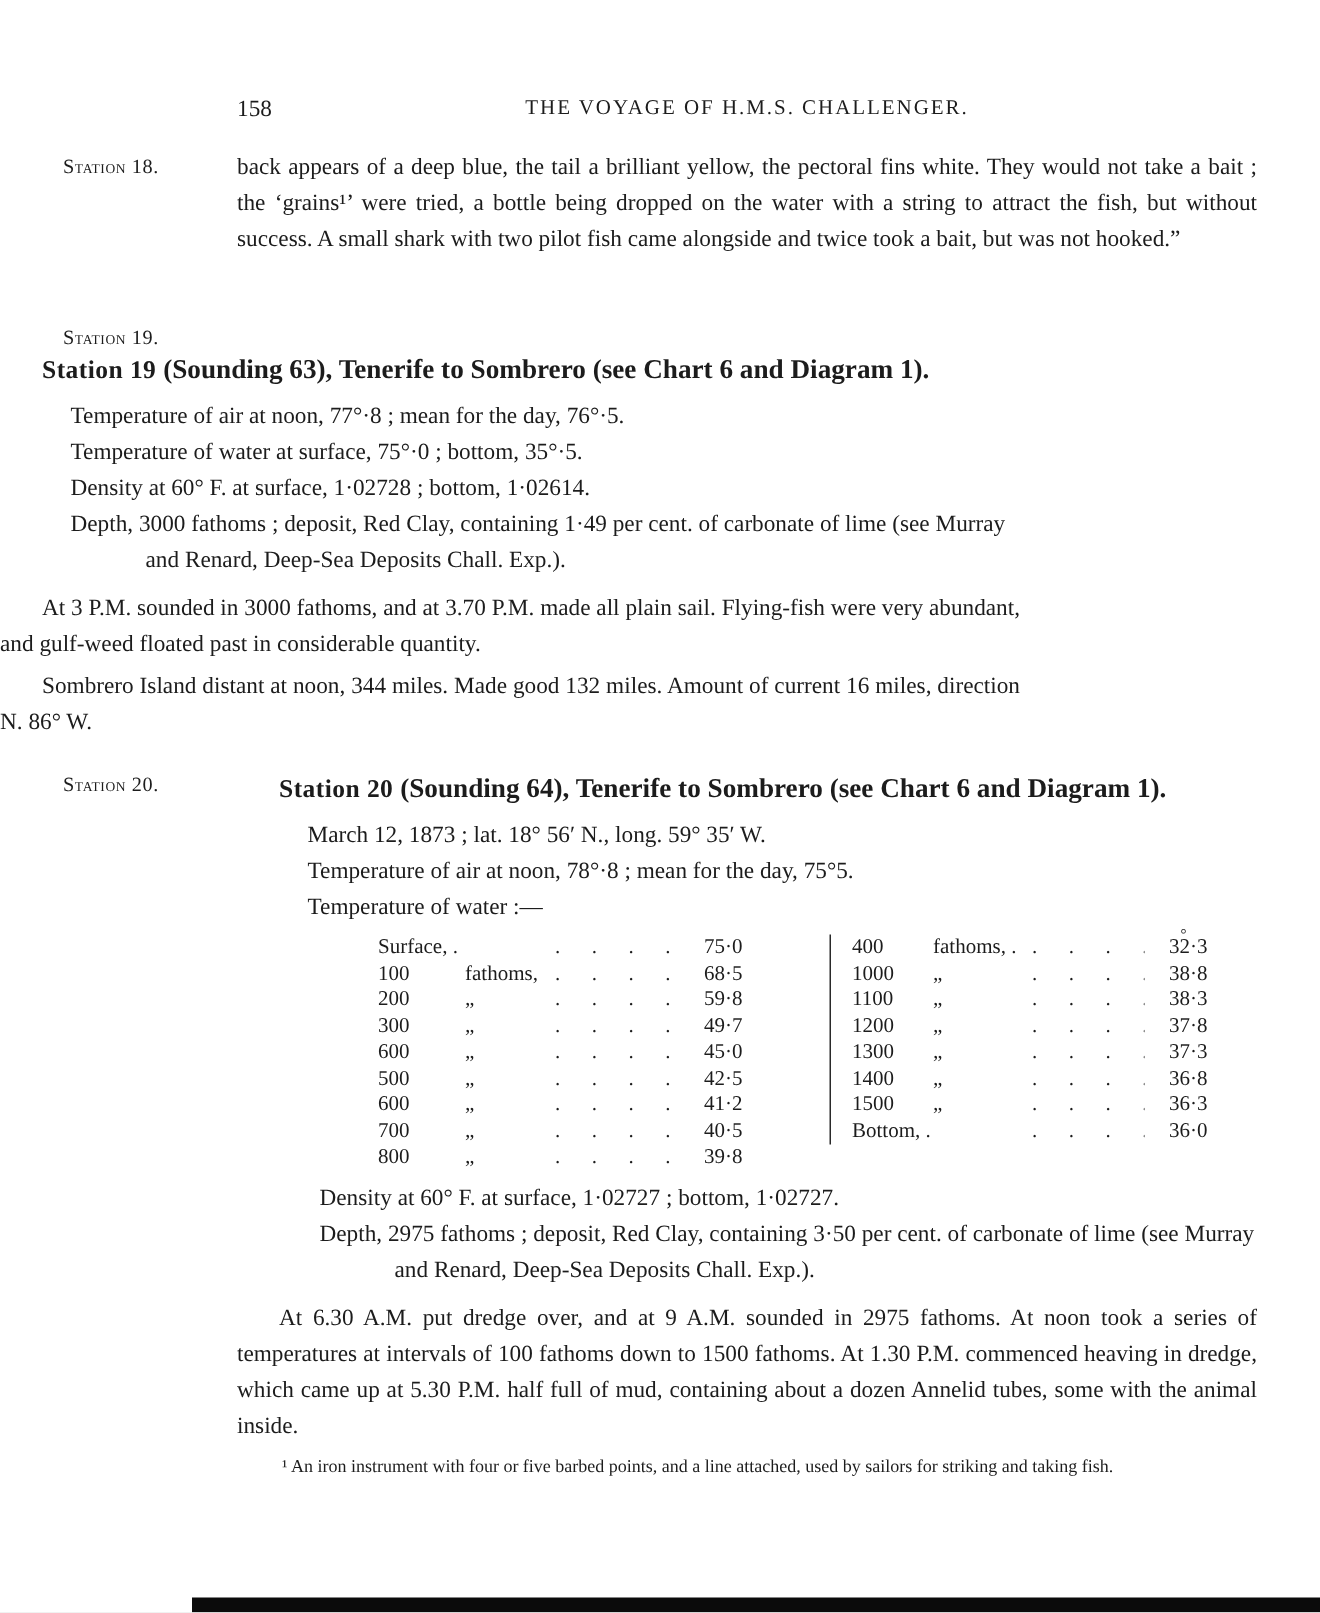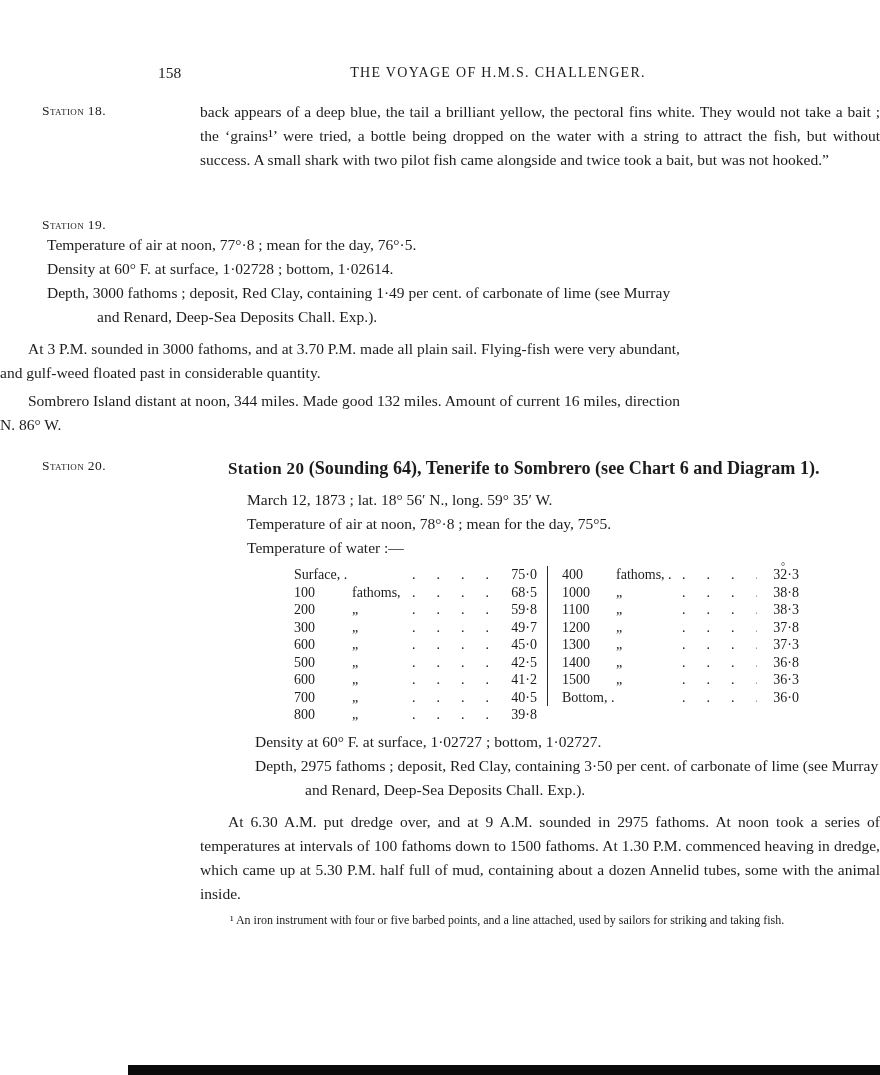--- a/index.html
+++ b/index.html
@@ -9,42 +9,42 @@
     background:#ffffff;
     color:#1c1c1c;
     font-family:"Liberation Serif", serif;
     overflow:hidden;
     margin:0 auto;
   }
   .page-header { position:relative; margin:62px 42px 14px 158px; width:680px; height:24px; }
   .page-num { position:absolute; left:0; top:2px; font-size:15.5px; }
   .running-title { text-align:center; font-size:14px; letter-spacing:1.3px; padding-top:3px; }
 
-  .section-row { display:flex;justify-content:space-between; }
+  .section-row { display:flex; }
   .margin-cell { width:158px; flex:none; box-sizing:border-box; padding-left:42px; padding-top:3px; }
   .margin-note { font-variant:small-caps; font-size:13.5px; letter-spacing:0.4px; white-space:nowrap; }
   .text-cell { width:680px; flex:none; font-size:15.5px; line-height:24px; text-align:justify; }
 
   .para { margin:0; }
   .para-indent { margin:0; text-indent:28px; }
   .mt8 { margin-top:8px; }
   .mt4 { margin-top:4px; }
 
   .row-station19 { margin-top:42px;flex-direction:column; }
   .row-station20 { margin-top:18px; }
   .row-footnote  { margin-top:6px; }
 
   .station-heading { margin:0 0 6px 0; text-indent:28px; text-align:left; line-height:26px; }
   .station-name { font-weight:bold; font-size:17px; letter-spacing:0.3px; }
 
   .details { margin-left:47px; text-align:left; }
   .details > div { line-height:24px; }
   .wrap-indent { padding-left:50px; text-indent:-50px; }
 
-  .temp-table { display:flex; align-items:flex-start; margin:6px 0 6px 94px; font-size:14px; }
+  .temp-table { display:flex; align-items:flex-start; margin:6px 0 6px 94px; font-size:14px;gap:48px; }
   .table-half { box-sizing:border-box; }
   .table-half.left  { width:253px; padding-right:10px; }
   .table-half.right { width:252px; border-left:1.2px solid #2a2a2a; padding-left:14px; position:relative; }
   .degree-mark { position:absolute; top:-11px; right:14px; font-size:10px; }
   .trow { display:flex; line-height:17.5px; white-space:pre; }
   .t-depth { width:58px; flex:none; }
   .t-unit  { width:60px; flex:none; }
   .right .t-depth { width:54px; }
   .right .t-unit  { width:66px; }
   .t-dots { flex:1; overflow:hidden; white-space:pre; }
@@ -74,22 +74,24 @@
     <div class="text-cell">
       <p class="para">back appears of a deep blue, the tail a brilliant yellow, the pectoral fins white.  They would not take a bait ; the ‘grains¹’ were tried, a bottle being dropped on the water with a string to attract the fish, but without success.  A small shark with two pilot fish came alongside and twice took a bait, but was not hooked.”</p>
     </div>
   </div>
 
   <div class="section-row row-station19">
     <div class="margin-cell">
       <div class="margin-note">Station 19.</div>
     </div>
     <div class="text-cell">
+      <h3 class="station-heading"><span class="station-name">Station 19</span><span> (Sounding 63), Tenerife to Sombrero (see Chart 6 and Diagram 1).</span></h3>
       <div class="details">
         <div>Temperature of air at noon, 77°·8 ; mean for the day, 76°·5.</div>
+        <div>Temperature of water at surface, 75°·0 ; bottom, 35°·5.</div>
         <div>Density at 60° F. at surface, 1·02728 ; bottom, 1·02614.</div>
         <div class="wrap-indent">Depth, 3000 fathoms ; deposit, Red Clay, containing 1·49 per cent. of carbonate of lime (see Murray and Renard, Deep-Sea Deposits Chall. Exp.).</div>
       </div>
       <p class="para-indent mt8">At 3 P.M. sounded in 3000 fathoms, and at 3.70 P.M. made all plain sail.  Flying-fish were very abundant, and gulf-weed floated past in considerable quantity.</p>
       <p class="para-indent mt4">Sombrero Island distant at noon, 344 miles.  Made good 132 miles.  Amount of current 16 miles, direction N. 86° W.</p>
     </div>
   </div>
 
   <div class="section-row row-station20">
     <div class="margin-cell">

